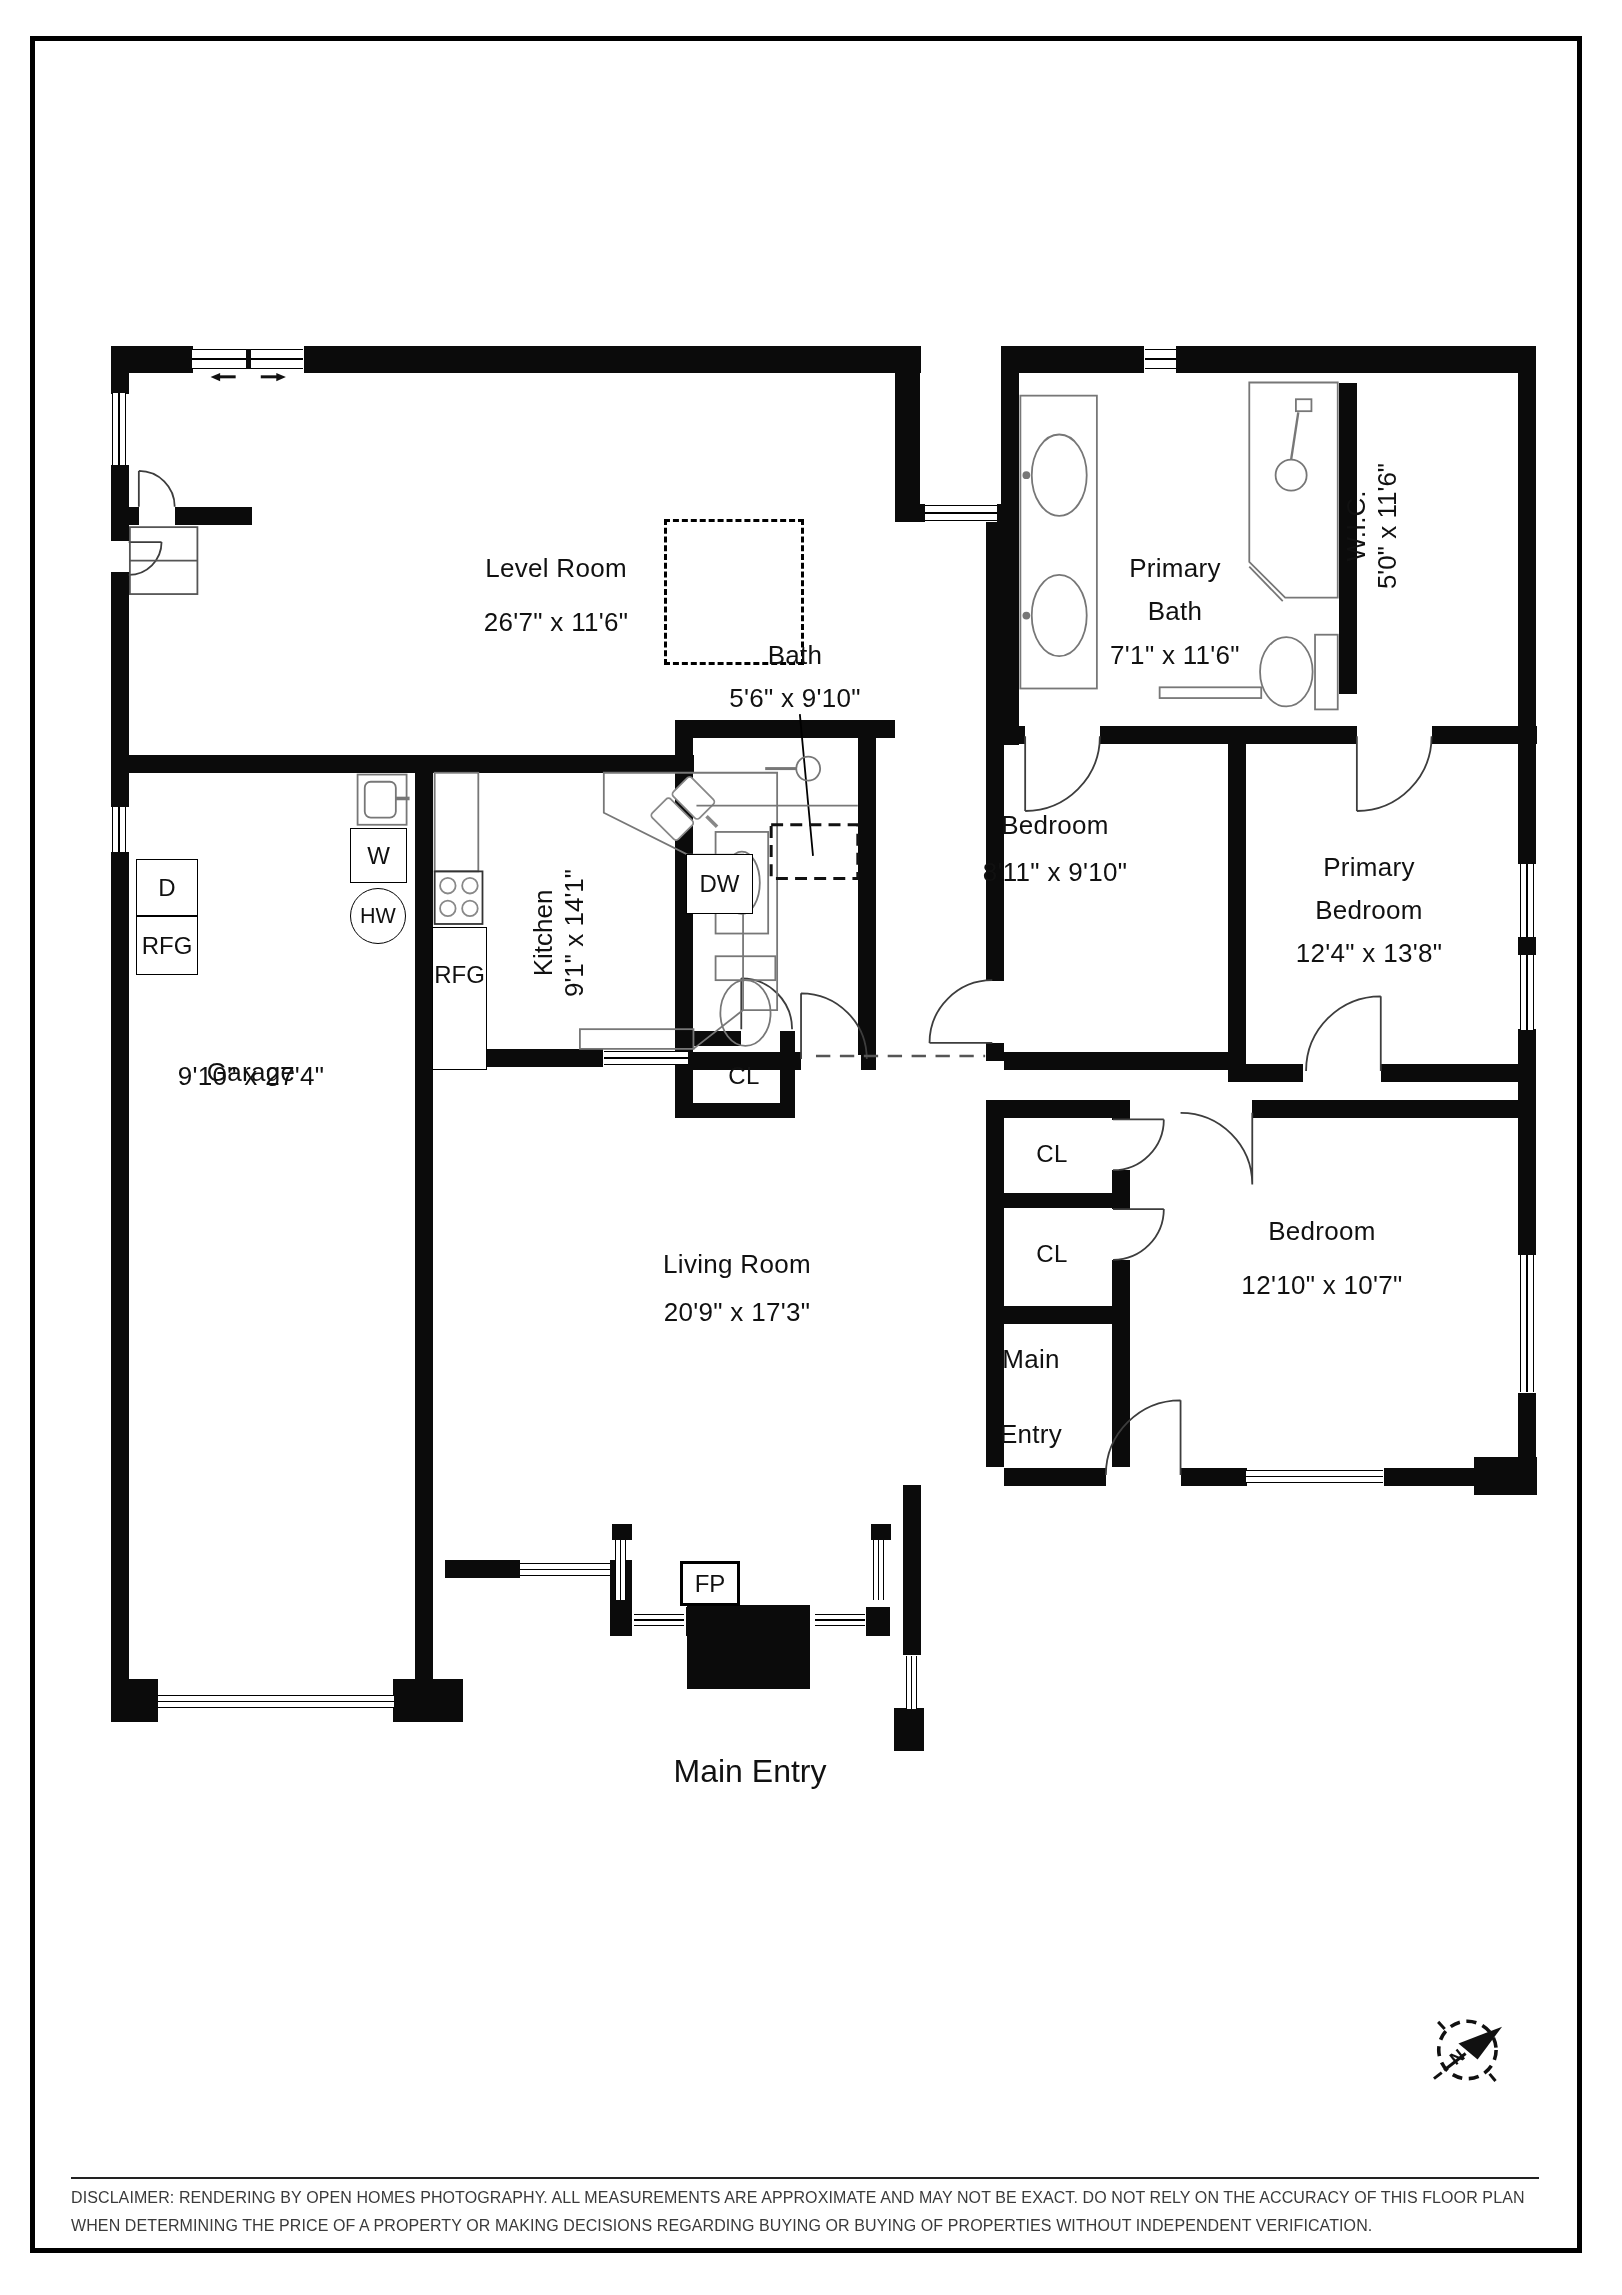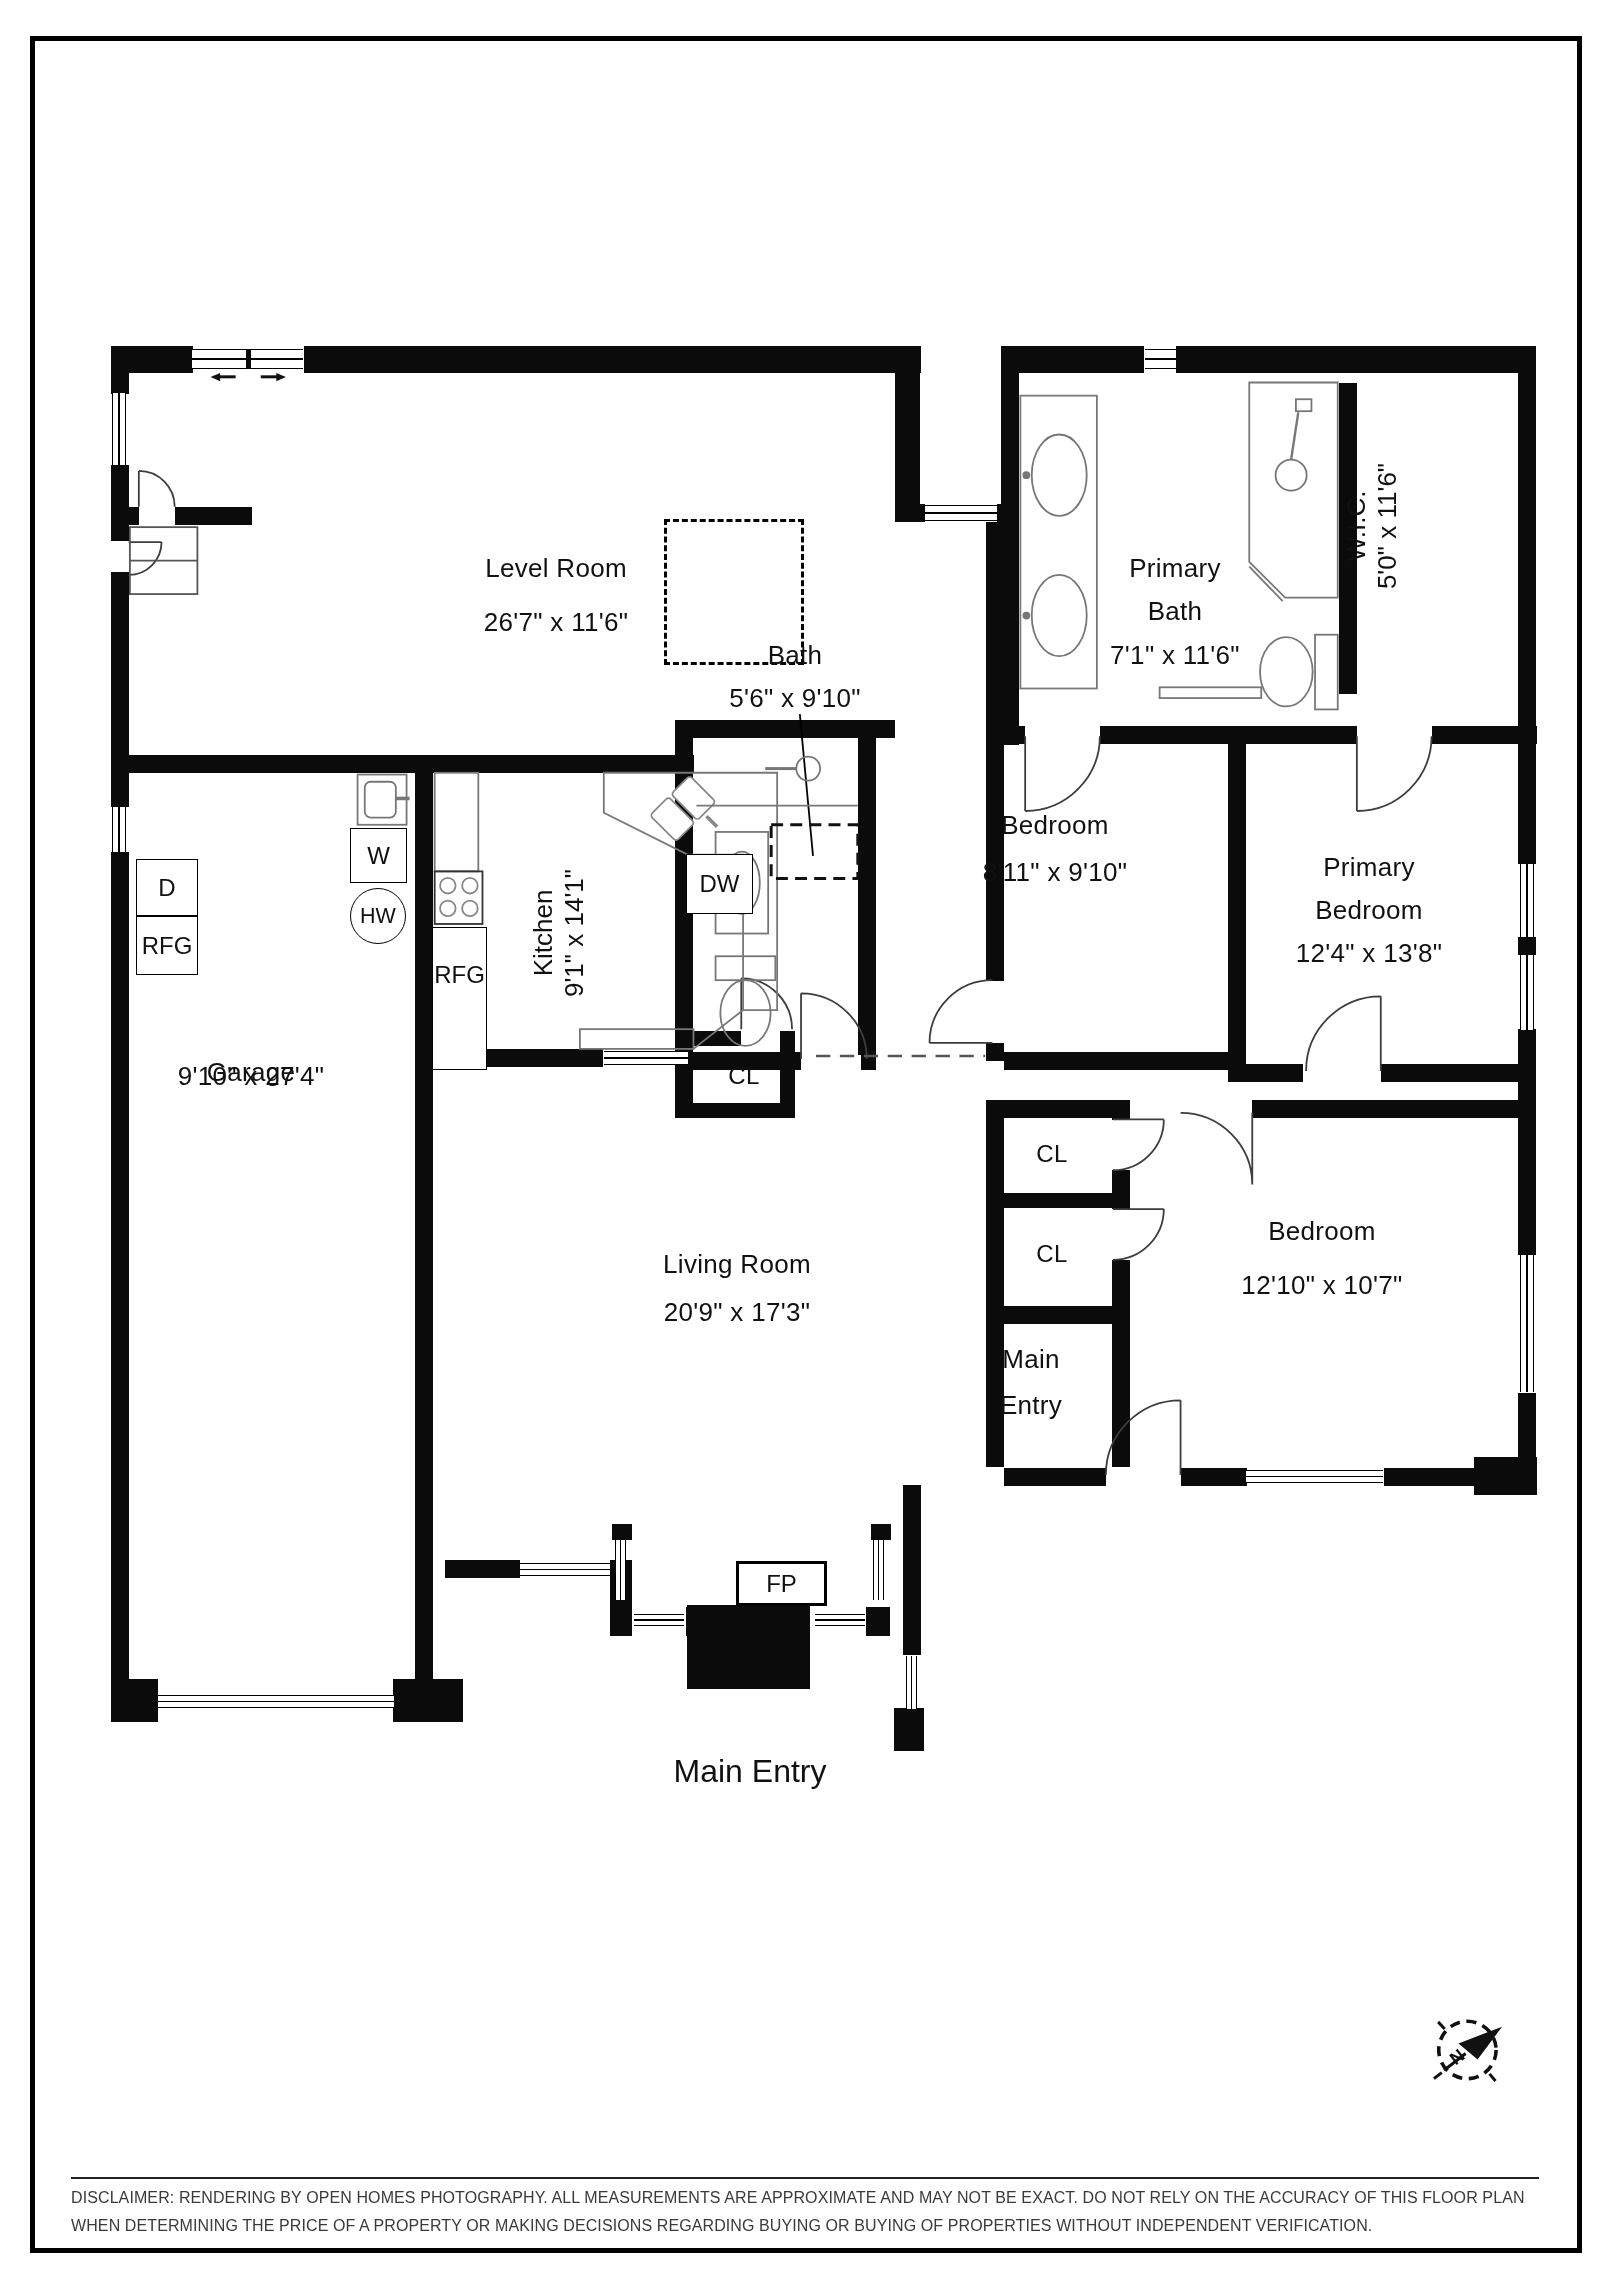--- a/index.html
+++ b/index.html
@@ -243,21 +243,21 @@
   </div>
 <div class="box" style="left:136px;top:916px;width:62px;height:59px">
     <span>RFG</span>
   </div>
 <div class="box" style="left:432px;top:927px;width:55px;height:143px;align-items:flex-start;padding-top:33px">
     <span>RFG</span>
   </div>
 <div class="box" style="left:686px;top:854px;width:67px;height:60px">
     <span>DW</span>
   </div>
-<div class="box" style="left:736px;top:1561px;width:91px;height:45px;border-width:3.6px">
+<div class="box" style="left:680px;top:1561px;width:60px;height:45px;border-width:3.6px">
     <span>FP</span>
   </div>
 
 <div class="lbl" style="left:556px;top:568px">Level Room</div>
 <div class="lbl" style="left:556px;top:622px">26'7" x 11'6"</div>
 <div class="rug" style="left:664px;top:519px;width:140px;height:146px"></div>
 
 <div class="lbl" style="left:795px;top:655px">Bath</div>
 <div class="lbl" style="left:795px;top:698px">5'6" x 9'10"</div>
 
@@ -285,21 +285,21 @@
 <div class="lbl" style="left:251px;top:1072px">Garage</div>
 <div class="lbl" style="left:251px;top:1076px">9'10" x 27'4"</div>
 
 <div class="lbl" style="left:737px;top:1264px">Living Room</div>
 <div class="lbl" style="left:737px;top:1312px">20'9" x 17'3"</div>
 
 <div class="lbl" style="left:1322px;top:1231px">Bedroom</div>
 <div class="lbl" style="left:1322px;top:1285px">12'10" x 10'7"</div>
 
 <div class="lbl" style="left:1031px;top:1359px">Main</div>
-<div class="lbl" style="left:1031px;top:1405px">Entry</div>
+<div class="lbl" style="left:1031px;top:1434px">Entry</div>
 
 <div class="lbl sm" style="left:744px;top:1076px">CL</div>
 <div class="lbl sm" style="left:1052px;top:1154px">CL</div>
 <div class="lbl sm" style="left:1052px;top:1254px">CL</div>
 
 <div class="title" style="left:750px;top:1771px">Main Entry</div>
 
 <div class="sep" style="left:71px;top:2177px;width:1468px;height:1.8px"></div>
 <div class="disc" style="left:71px;top:2189px">DISCLAIMER: RENDERING BY OPEN HOMES PHOTOGRAPHY. ALL MEASUREMENTS ARE APPROXIMATE AND MAY NOT BE EXACT. DO NOT RELY ON THE ACCURACY OF THIS FLOOR PLAN</div>
 <div class="disc" style="left:71px;top:2217px">WHEN DETERMINING THE PRICE OF A PROPERTY OR MAKING DECISIONS REGARDING BUYING OR BUYING OF PROPERTIES WITHOUT INDEPENDENT VERIFICATION.</div>

